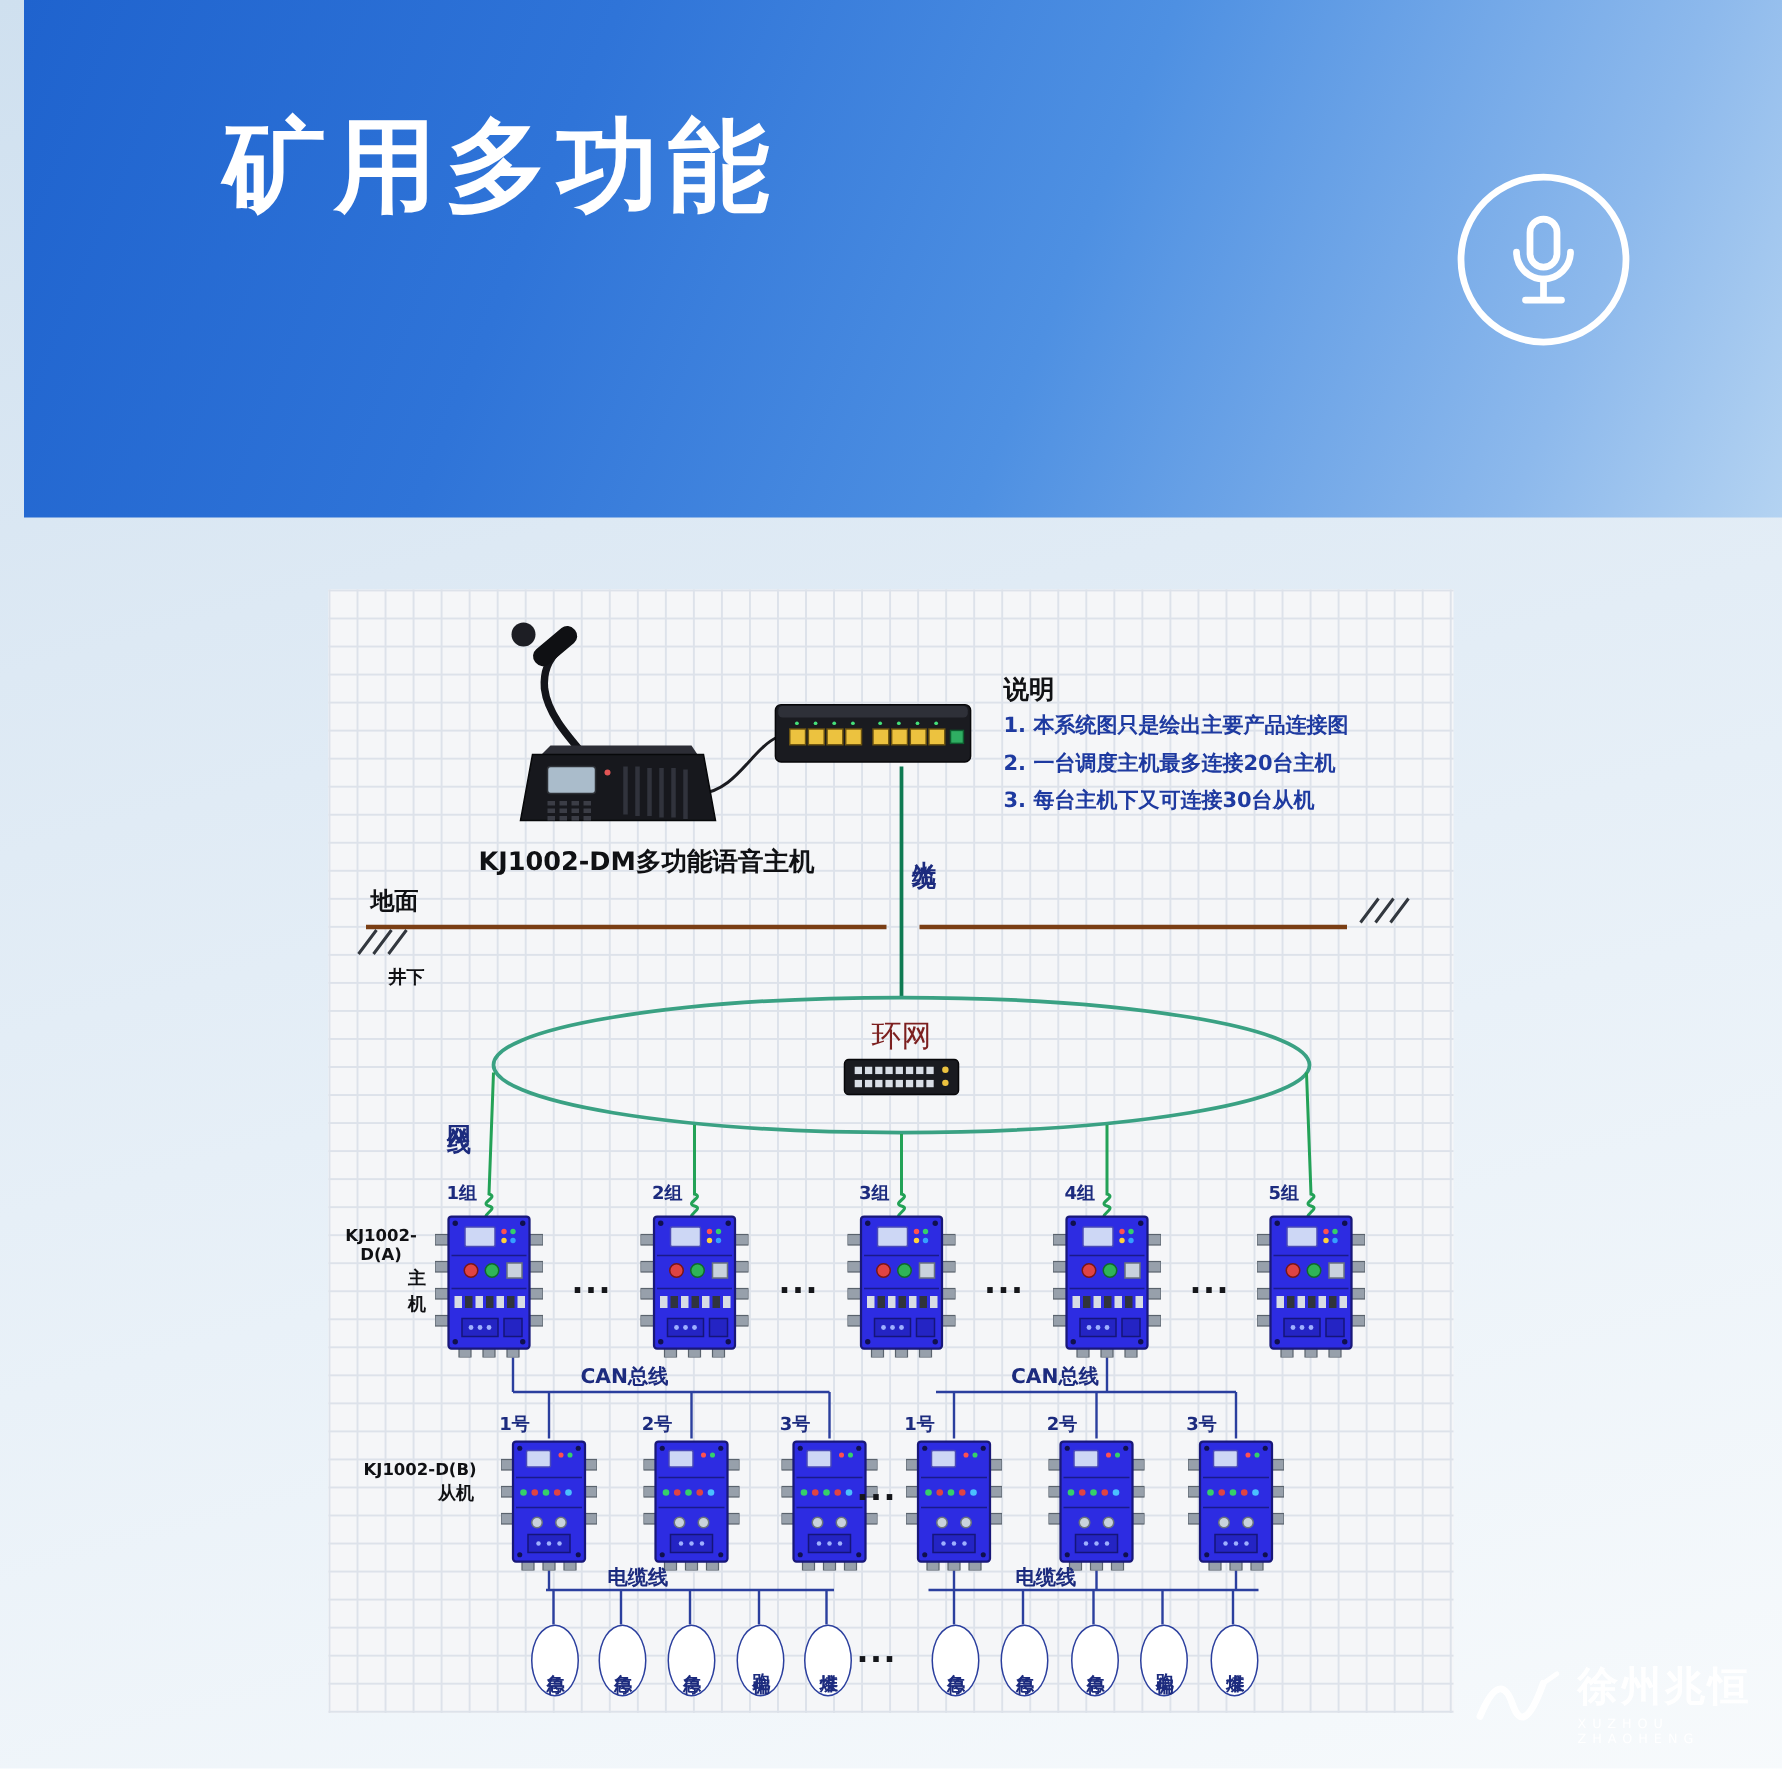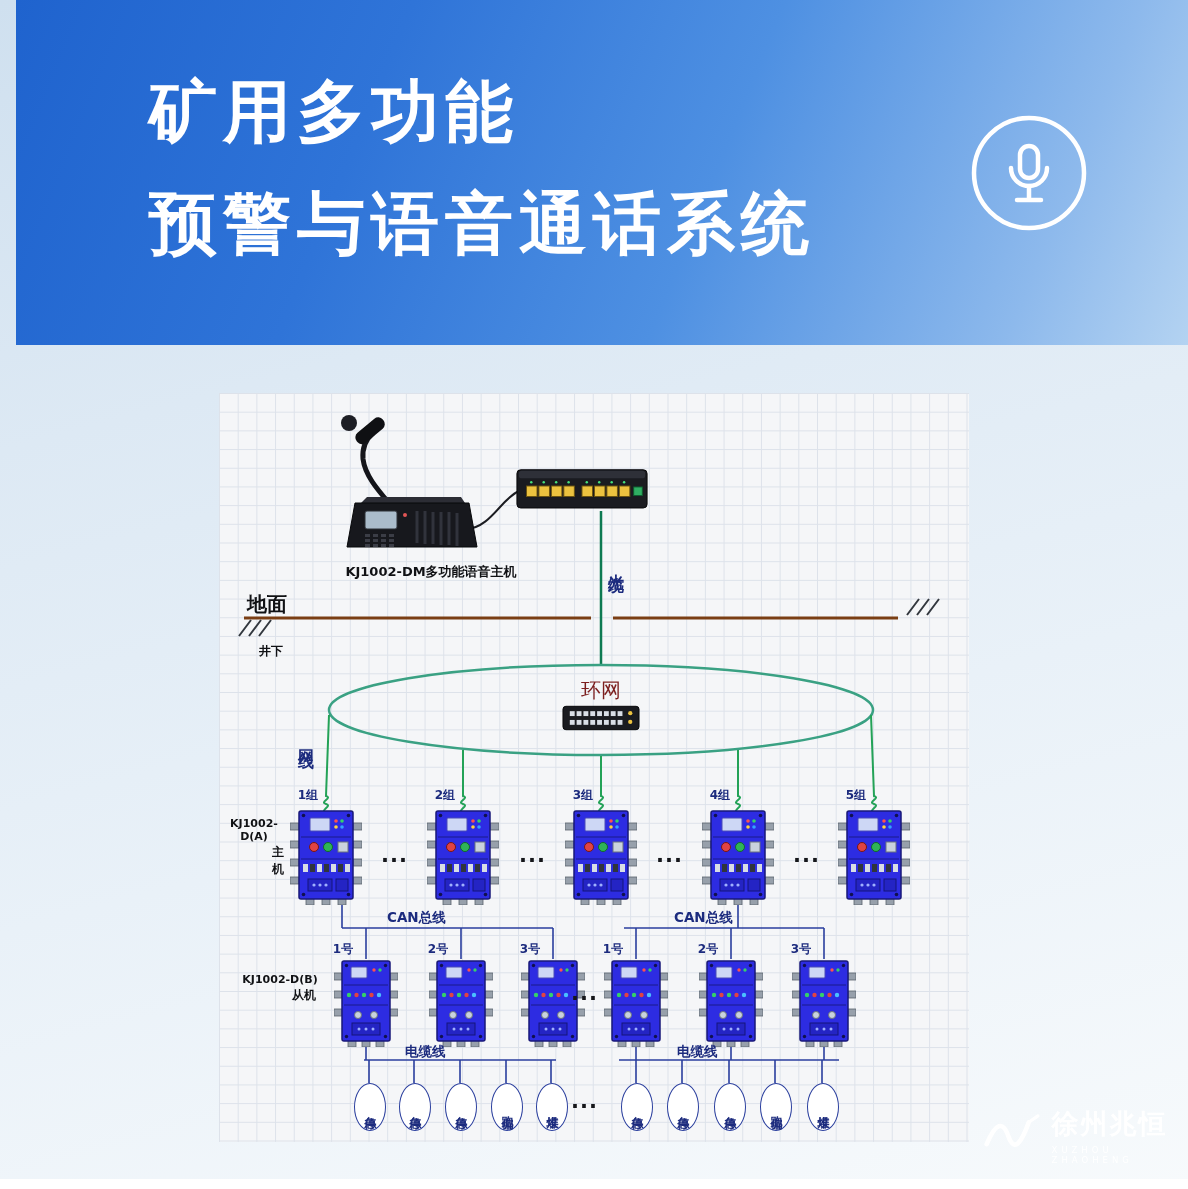--- a/index.html
+++ b/index.html
@@ -210,21 +210,20 @@
         <circle cx="32" cy="70" r="1.5" fill="#9fb0ff"></circle>
         <circle cx="39" cy="70" r="1.5" fill="#9fb0ff"></circle>
     </symbol>
   </defs>
 </svg>
 
 <div class="page">
 
   <header class="hero">
     <div class="hero-line t1">矿用多功能</div>
-    <div class="hero-line t2">预警与语音通话系统</div>
     <svg class="mic-badge" width="130" height="130" viewBox="0 0 130 130">
       <circle cx="65" cy="65" r="55" fill="none" stroke="#ffffff" stroke-width="4.5"></circle>
       <rect x="56" y="38" width="18" height="32" rx="9" fill="none" stroke="#ffffff" stroke-width="4.5"></rect>
       <path d="M47,60 a18,18 0 0 0 36,0" fill="none" stroke="#ffffff" stroke-width="4.5" stroke-linecap="round"></path>
       <line x1="65" y1="78" x2="65" y2="90" stroke="#ffffff" stroke-width="4.5" stroke-linecap="round"></line>
       <line x1="53" y1="92" x2="77" y2="92" stroke="#ffffff" stroke-width="4.5" stroke-linecap="round"></line>
     </svg>
   </header>
 
   <div class="diagram">
@@ -295,25 +294,31 @@
     <svg class="dev" style="left:385px;top:566px" width="64" height="88" viewBox="0 0 64 88">
         <use href="#sym-slave" width="64" height="88"></use>
       </svg>
     <svg class="dev" style="left:480px;top:566px" width="64" height="88" viewBox="0 0 64 88">
         <use href="#sym-slave" width="64" height="88"></use>
       </svg>
     <svg class="dev" style="left:573px;top:566px" width="64" height="88" viewBox="0 0 64 88">
         <use href="#sym-slave" width="64" height="88"></use>
       </svg>
 
-    <div class="lbl black" style="left:92px;top:170px;width:240px;text-align:center;font-size:13px">KJ1002-DM多功能语音主机</div>
-
+    <div class="lbl black" style="left:92px;top:170px;width:240px;text-align:center;font-size:17px">KJ1002-DM多功能语音主机</div>
+
+    <div class="notes">
+      <div class="nt">说明</div>
+      <div class="ni">1. 本系统图只是绘出主要产品连接图</div>
+      <div class="ni">2. 一台调度主机最多连接20台主机</div>
+      <div class="ni">3. 每台主机下又可连接30台从机</div>
+    </div>
 
     <div class="lbl navy vtext" style="left:386px;top:168px;font-size:16px">光缆</div>
-    <div class="lbl black" style="left:28px;top:198px;font-size:20px">地面</div>
+    <div class="lbl black" style="left:28px;top:198px;font-size:16px">地面</div>
     <div class="lbl black" style="left:40px;top:250px;font-size:12px">井下</div>
     <div class="lbl maroon" style="left:347px;top:284px;width:70px;text-align:center;font-size:20px">环网</div>
     <div class="lbl navy vtext" style="left:76px;top:344px;font-size:16px">网线</div>
 
     <div class="lbl navy grp" style="left:69px;top:394px">1组</div>
     <div class="lbl navy grp" style="left:206px;top:394px">2组</div>
     <div class="lbl navy grp" style="left:344px;top:394px">3组</div>
     <div class="lbl navy grp" style="left:481px;top:394px">4组</div>
     <div class="lbl navy grp" style="left:617px;top:394px">5组</div>
 

